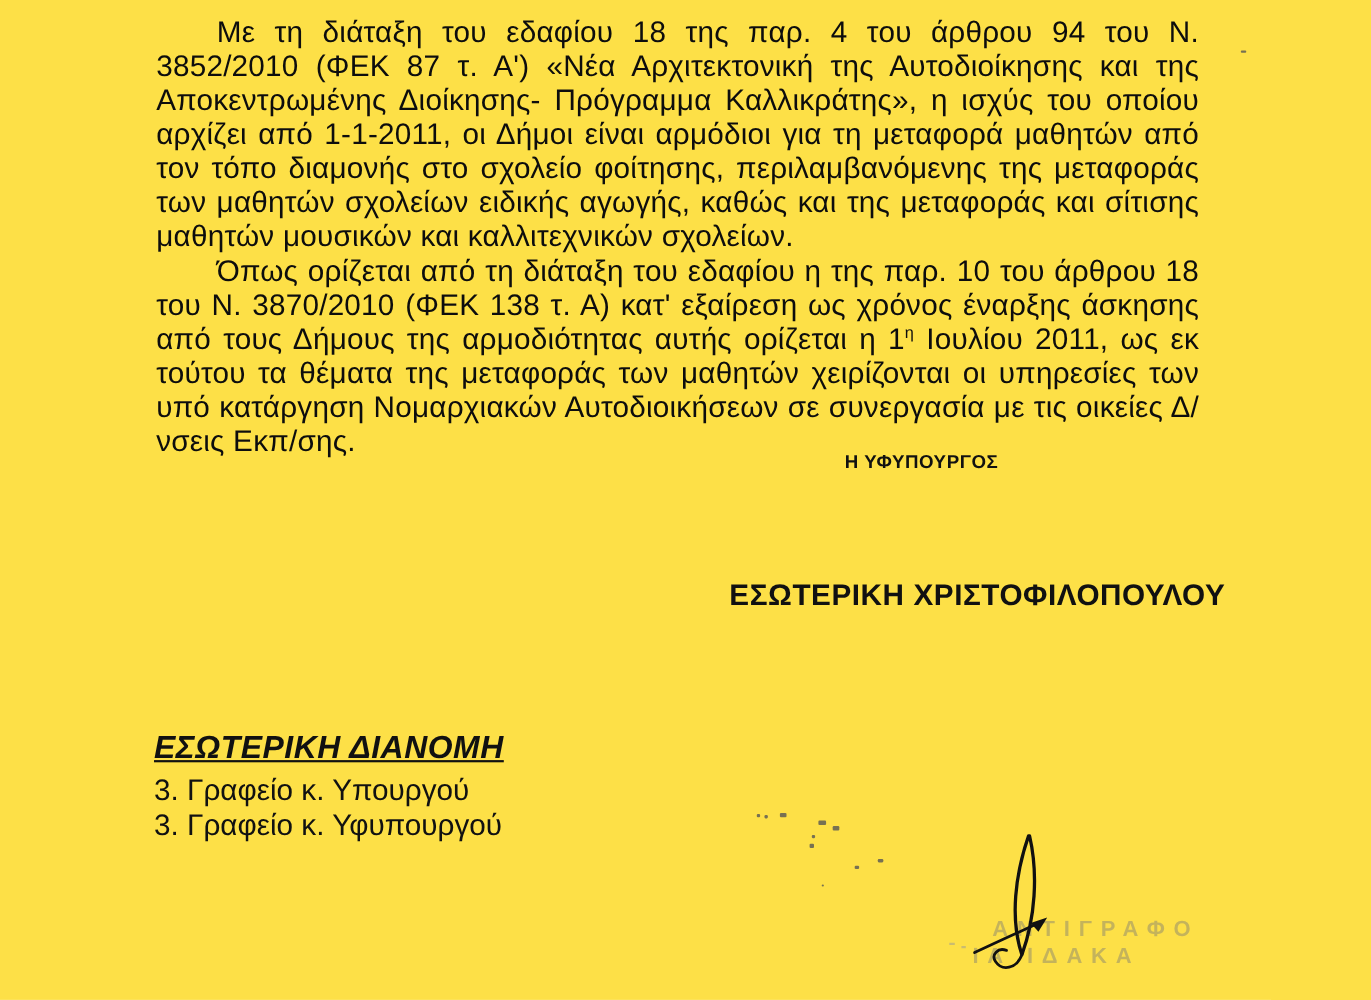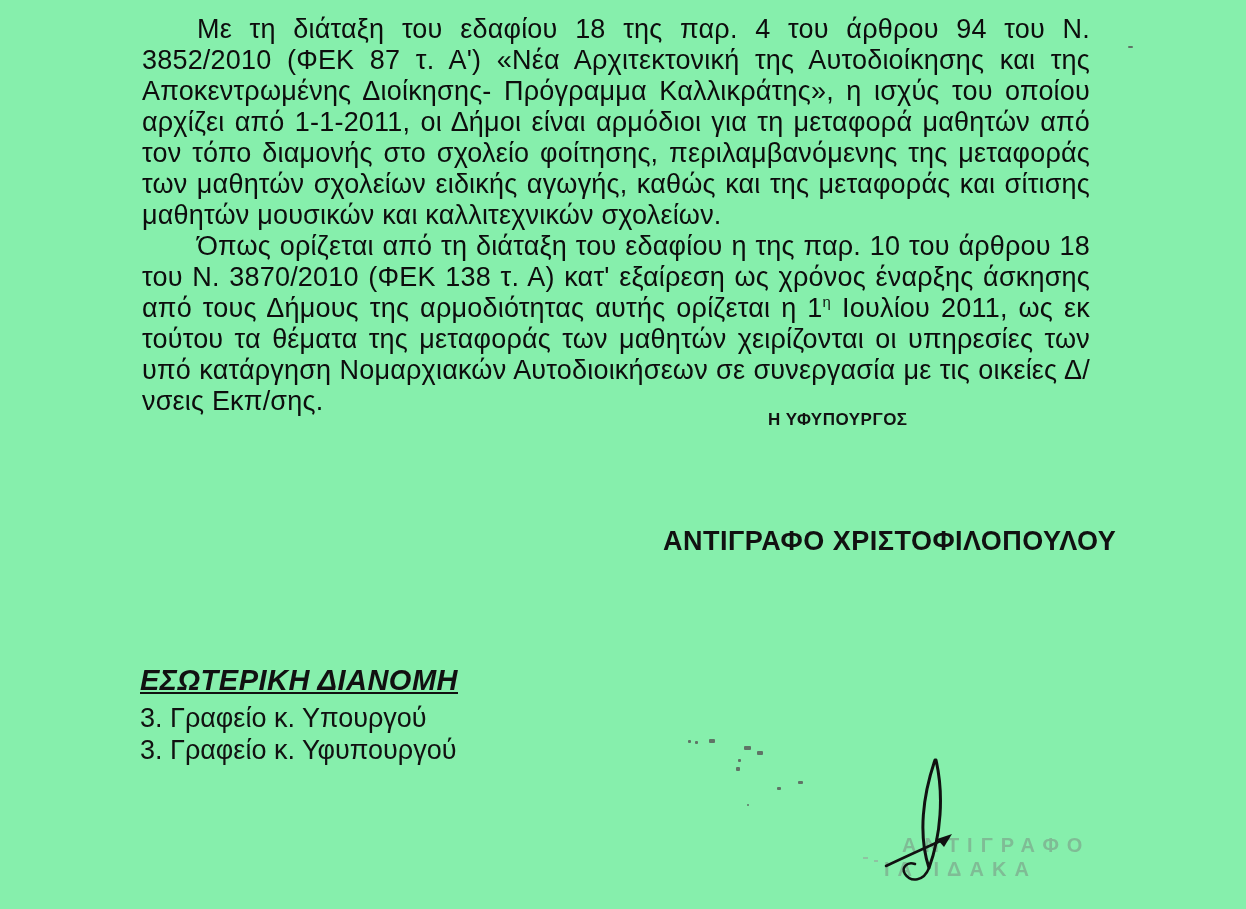--- a/index.html
+++ b/index.html
@@ -4,21 +4,21 @@
 <style>
   html, body {
     margin: 0;
     padding: 0;
     background: #ffffff;
   }
   .page {
     position: relative;
     width: 1246px;
     height: 909px;
-    background: #86efac;
+    background: #fde047;
     overflow: hidden;
     font-family: "Liberation Sans", "DejaVu Sans", sans-serif;
     color: #111111;
   }
   .body-text {
     position: absolute;
     left: 142px;
     top: 14px;
     width: 948px;
     font-size: 27px;
@@ -105,21 +105,21 @@
 
 <div class="page">
 
   <div class="body-text">
     <p><span>Με τη διάταξη του εδαφίου 18 της παρ. 4 του άρθρου 94 του Ν. 3852/2010 (ΦΕΚ 87 τ. Α') «Νέα Αρχιτεκτονική της Αυτοδιοίκησης και της Αποκεντρωμένης Διοίκησης- Πρόγραμμα Καλλικράτης», η ισχύς του οποίου αρχίζει από 1-1-2011, οι Δήμοι είναι αρμόδιοι για τη μεταφορά μαθητών από τον τόπο διαμονής στο σχολείο φοίτησης, περιλαμβανόμενης της μεταφοράς των μαθητών σχολείων ειδικής αγωγής, καθώς και της μεταφοράς και σίτισης μαθητών μουσικών και καλλιτεχνικών σχολείων.</span></p>
     <p><span>Όπως ορίζεται από τη διάταξη του εδαφίου η της παρ. 10 του άρθρου 18 του Ν. 3870/2010 (ΦΕΚ 138 τ. Α) κατ' εξαίρεση ως χρόνος έναρξης άσκησης από τους Δήμους της αρμοδιότητας αυτής ορίζεται η 1</span><span class="sup">η</span><span> Ιουλίου 2011, ως εκ τούτου τα θέματα της μεταφοράς των μαθητών χειρίζονται οι υπηρεσίες των υπό κατάργηση Νομαρχιακών Αυτοδιοικήσεων σε συνεργασία με τις οικείες Δ/νσεις Εκπ/σης.</span></p>
   </div>
 
   <div class="signer-title">Η ΥΦΥΠΟΥΡΓΟΣ</div>
 
-  <div class="signer-name">ΑΝΤΙΓΡΑΦΟ ΧΡΙΣΤΟΦΙΛΟΠΟΥΛΟΥ</div>
+  <div class="signer-name">ΕΣΩΤΕΡΙΚΗ ΧΡΙΣΤΟΦΙΛΟΠΟΥΛΟΥ</div>
 
   <div class="distribution">
     <div class="heading">ΕΣΩΤΕΡΙΚΗ ΔΙΑΝΟΜΗ</div>
     <div class="item">3. Γραφείο κ. Υπουργού</div>
     <div class="item">3. Γραφείο κ. Υφυπουργού</div>
   </div>
 
   <div class="stamp-line l1">ΑΝΤΙΓΡΑΦΟ</div>
   <div class="stamp-line l2">ΙΑ ΙΔΑΚΑ</div>
 

